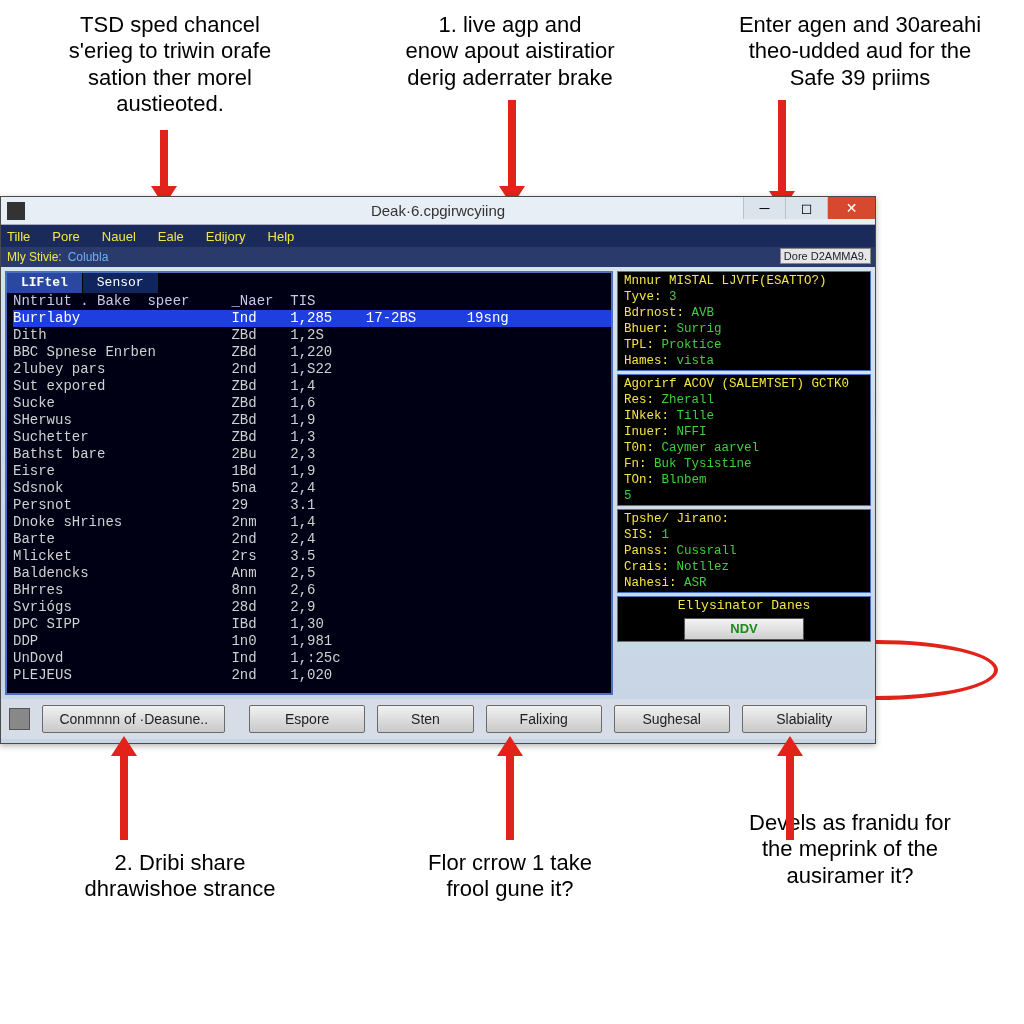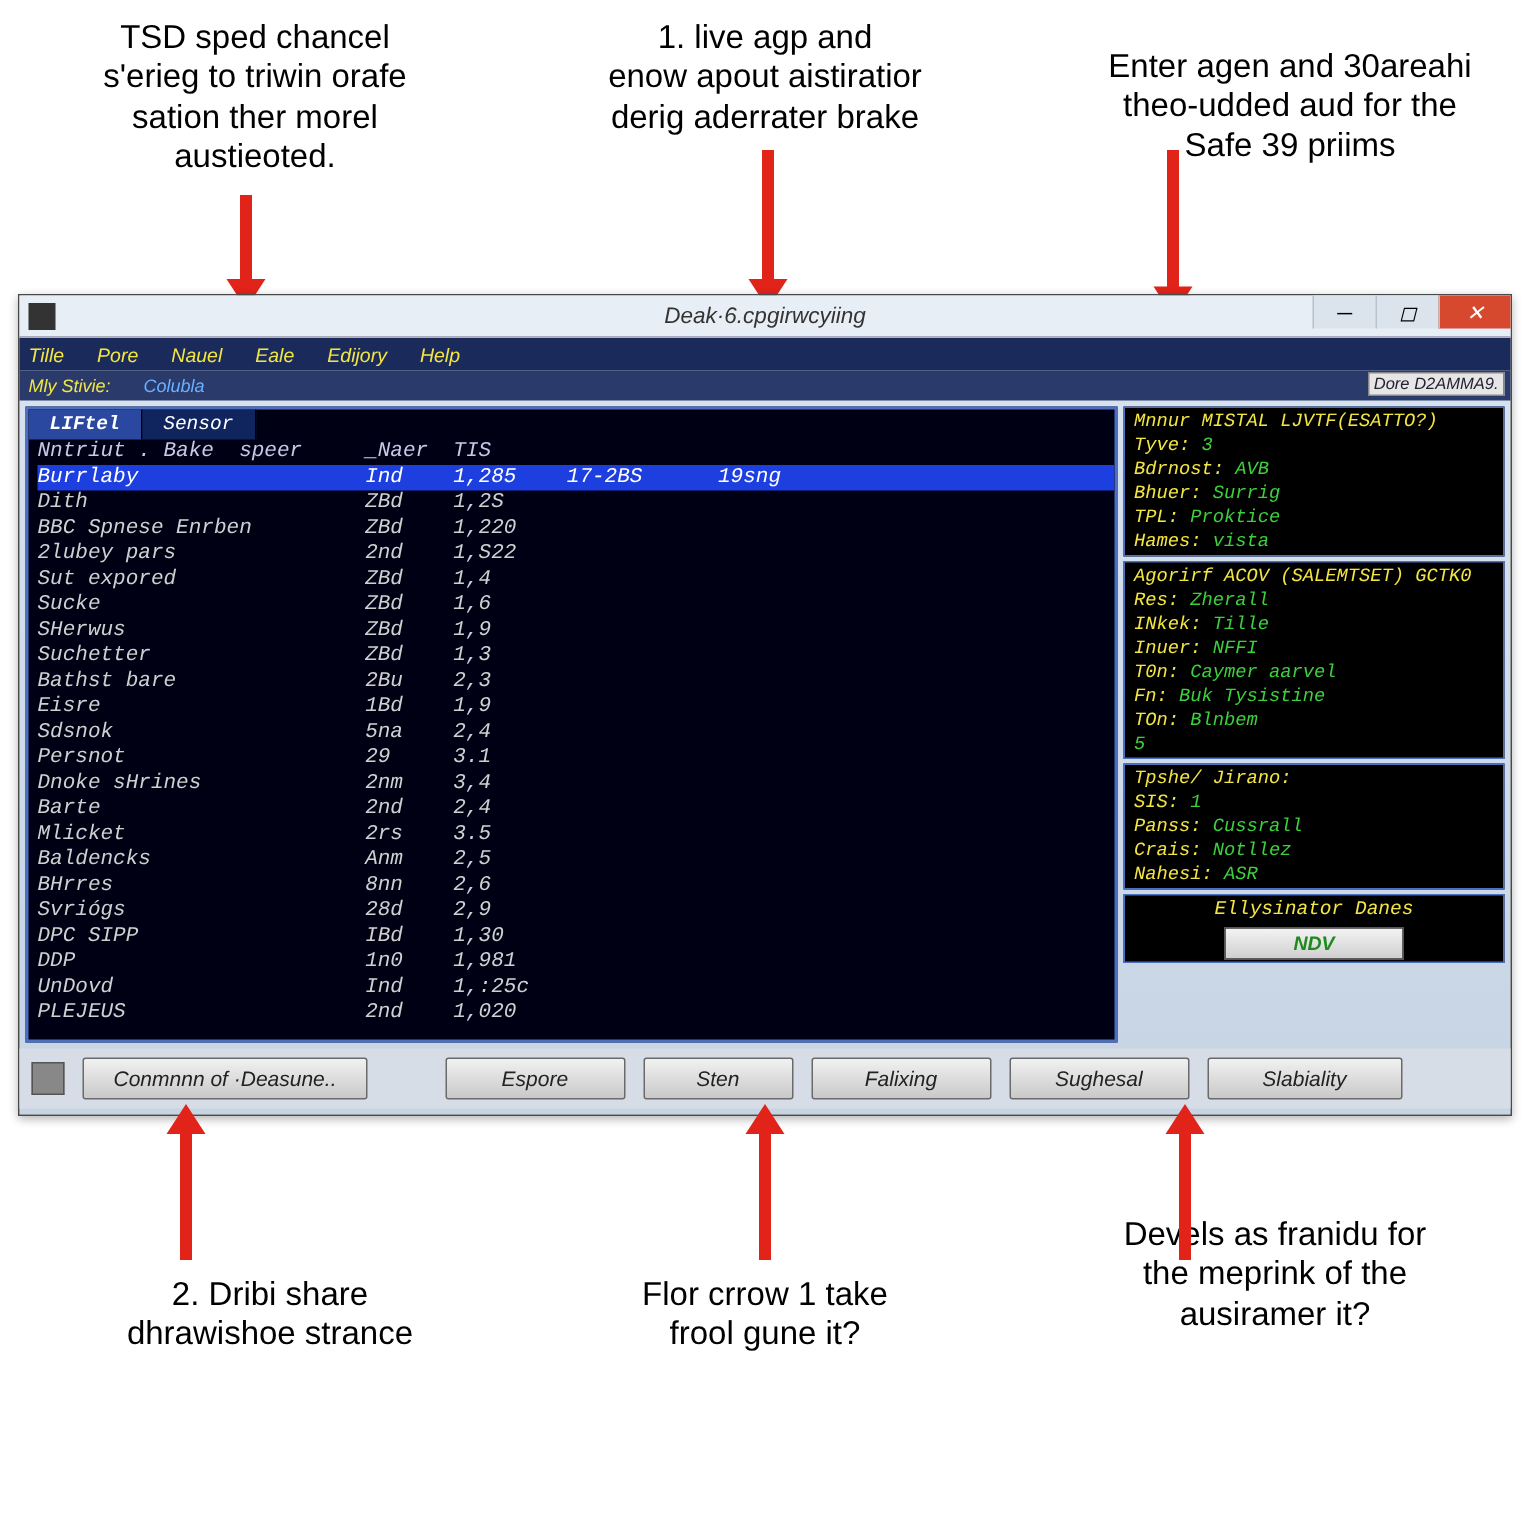--- a/index.html
+++ b/index.html
@@ -16,26 +16,25 @@
     font-size: 22px;
     line-height: 1.2;
     text-align: center;
     color: #000;
     font-family: Arial, sans-serif;
     white-space: pre-line;
   }
   
   .window {
     position: absolute;
-    left: 12px; top: 196px;
-    width: 996px; height: 548px;
+    left: 0; top: 196px;
+    width: 876px; height: 548px;
     background: linear-gradient(#d9e4ef,#c6d4e4);
     border: 1px solid #4a4a4a;
     box-shadow: 0 2px 6px rgba(0,0,0,.3);
-    font-style: italic;
   }
   .titlebar {
     height: 28px;
     background: #e8eef5;
     display: flex; align-items: center;
     position: relative;
     border-bottom: 1px solid #aab;
   }
   .tb-icon {
     width: 18px; height: 18px; margin: 0 6px;
@@ -65,21 +64,20 @@
     display: flex; align-items: center;
     padding-left: 6px;
     font-size: 13px;
   }
   .menubar .mi { color: #f4e642; margin-right: 22px; cursor: pointer; }
   .statusbar {
     height: 20px; background: #2a3a6a;
     display: flex; align-items: center;
     padding-left: 6px; font-size: 12px;
     position: relative;
-    gap: 16px;
   }
   .statusbar .lbl { color: #f4e642; }
   .statusbar .val { color: #6ab0ff; margin-left: 6px; }
   .statusbar .dore {
     position: absolute; right: 4px; top: 1px;
     font-size: 11px; color: #223;
     background: #e6e6e6; padding: 1px 3px;
     border: 1px solid #888;
   }
   .workarea {
@@ -194,21 +192,21 @@
 </head>
 <body>
 
 <div class="anno" style="left:20px; top:12px; width:300px;">TSD sped chancel
 s'erieg to triwin orafe
 sation ther morel
 austieoted.</div>
 <div class="anno" style="left:350px; top:12px; width:320px;">1. live agp and
 enow apout aistiratior
 derig aderrater brake</div>
-<div class="anno" style="left:700px; top:12px; width:320px;margin-top:19px;">Enter agen and 30areahi
+<div class="anno" style="left:700px; top:12px; width:320px;">Enter agen and 30areahi
 theo-udded aud for the
 Safe 39 priims</div>
 
 <div class="arrow down" style="left:160px; top:130px; height:60px;"></div>
 <div class="arrow down" style="left:508px; top:100px; height:90px;"></div>
 <div class="arrow down" style="left:778px; top:100px; height:95px;"></div>
 
 <div class="circ" style="left:98px;  top:242px; width:110px; height:44px;"></div>
 <div class="circ" style="left:468px; top:260px; width:106px; height:58px;"></div>
 <div class="circ" style="left:756px; top:196px; width:54px;  height:82px; border-radius:40%/50%;"></div>
@@ -258,21 +256,21 @@
           <div class="row">BBC Spnese Enrben         ZBd    1,220                        </div>
           <div class="row">2lubey pars               2nd    1,S22                        </div>
           <div class="row">Sut expored               ZBd    1,4                          </div>
           <div class="row">Sucke                     ZBd    1,6                          </div>
           <div class="row">SHerwus                   ZBd    1,9                          </div>
           <div class="row">Suchetter                 ZBd    1,3                          </div>
           <div class="row">Bathst bare               2Bu    2,3                          </div>
           <div class="row">Eisre                     1Bd    1,9                          </div>
           <div class="row">Sdsnok                    5na    2,4                          </div>
           <div class="row">Persnot                   29     3.1                          </div>
-          <div class="row">Dnoke sHrines             2nm    3,4                          </div>
+          <div class="row">Dnoke sHrines             2nm    1,4                          </div>
           <div class="row">Barte                     2nd    2,4                          </div>
           <div class="row">Mlicket                   2rs    3.5                          </div>
           <div class="row">Baldencks                 Anm    2,5                          </div>
           <div class="row">BHrres                    8nn    2,6                          </div>
           <div class="row">Svriógs                   28d    2,9                          </div>
           <div class="row">DPC SIPP                  IBd    1,30                         </div>
           <div class="row">DDP                       1n0    1,981                        </div>
           <div class="row">UnDovd                    Ind    1,:25c                       </div>
           <div class="row">PLEJEUS                   2nd    1,020                        </div>
         </div>

